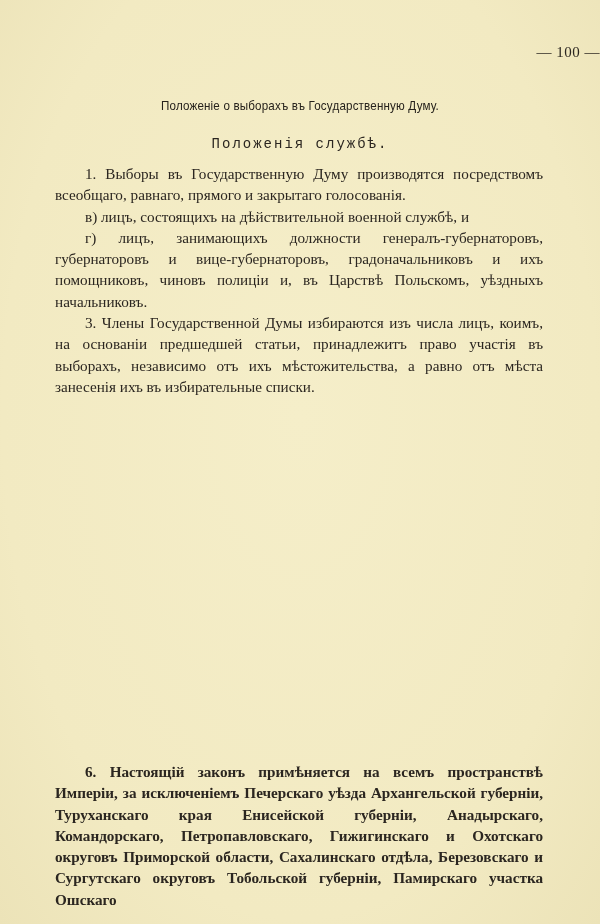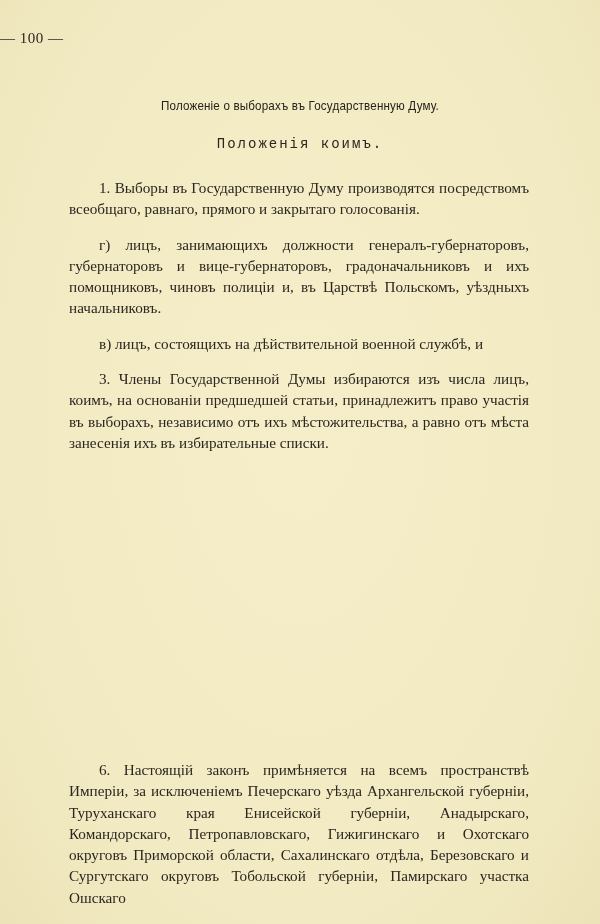--- a/index.html
+++ b/index.html
@@ -8,57 +8,57 @@
       background: #f3ecc4;
       font-family: "DejaVu Serif", "Liberation Serif", serif;
       color: #2b2620;
       position: relative;
     }
     .page {
       position: absolute; left: 0; top: 0; width: 600px; height: 924px;
       background: radial-gradient(ellipse at 50% 45%, #f5eec9 0%, #f2eac2 70%, #ece3b8 100%);
     }
     .page-number {
-      position: absolute; top: 30px; left: 0; width: 600px;
-      text-align: left; font-size: 15px; letter-spacing: 0.5px;
+      position: absolute; top: 44px; left: 0; width: 600px;
+      text-align: right; font-size: 15px; letter-spacing: 0.5px;
       font-family: "Liberation Serif", serif;
     }
     .title {
       position: absolute; top: 98px; left: 0; width: 600px; text-align: center;
       font-family: "Liberation Sans", sans-serif; font-size: 13.5px;
       transform: scaleX(0.86); transform-origin: center;
       letter-spacing: 0.2px; color: #26221c;
     }
     .section-heading {
       position: absolute; left: 0; width: 600px; text-align: center;
       font-family: "Liberation Mono", monospace; font-size: 14px;
       letter-spacing: 2px; color: #2b2620;
     }
     .sh1 { top: 136px; }
     .sh2 { top: 708px; letter-spacing: 1.6px; }
     .block {
       position: absolute; left: 55px; width: 488px;
       font-family: "Liberation Serif", serif; font-size: 15.2px;
       line-height: 21.3px; text-align: justify; color: #2b2620;
     }
-    .block p { margin: 14px; text-indent: 30px; text-align: justify; text-align-last: left; }
+    .block p { margin: 0; text-indent: 30px; text-align: justify; text-align-last: left; }
     .b1 { top: 163px; }
-    .b2 { top: 745px; }
+    .b2 { top: 761px; font-weight: bold; }
   </style>
 </head>
 <body>
 
 <div class="page">
   <div class="page-number">— 100 —</div>
   <div class="title">Положеніе о выборахъ въ Государственную Думу.</div>
 
-  <div class="section-heading sh1">Положенія коимъ.</div>
+  <div class="section-heading sh1">Положенія службѣ.</div>
   <div class="block b1">
     <p>1. Выборы въ Государственную Думу производятся посредствомъ всеобщаго, равнаго, прямого и закрытаго голосованія.</p>
+    <p>в) лицъ, состоящихъ на дѣйствительной военной службѣ, и</p>
     <p>г) лицъ, занимающихъ должности генералъ-губернаторовъ, губернаторовъ и вице-губернаторовъ, градоначальниковъ и ихъ помощниковъ, чиновъ полиціи и, въ Царствѣ Польскомъ, уѣздныхъ начальниковъ.</p>
-    <p>в) лицъ, состоящихъ на дѣйствительной военной службѣ, и</p>
     <p>3. Члены Государственной Думы избираются изъ числа лицъ, коимъ, на основаніи предшедшей статьи, принадлежитъ право участія въ выборахъ, независимо отъ ихъ мѣстожительства, а равно отъ мѣста занесенія ихъ въ избирательные списки.</p>
   </div>
 
   <div class="block b2">
     <p>6. Настоящій законъ примѣняется на всемъ пространствѣ Имперіи, за исключеніемъ Печерскаго уѣзда Архангельской губерніи, Туруханскаго края Енисейской губерніи, Анадырскаго, Командорскаго, Петропавловскаго, Гижигинскаго и Охотскаго округовъ Приморской области, Сахалинскаго отдѣла, Березовскаго и Сургутскаго округовъ Тобольской губерніи, Памирскаго участка Ошскаго</p>
   </div>
 </div>
 
 </body></html>

